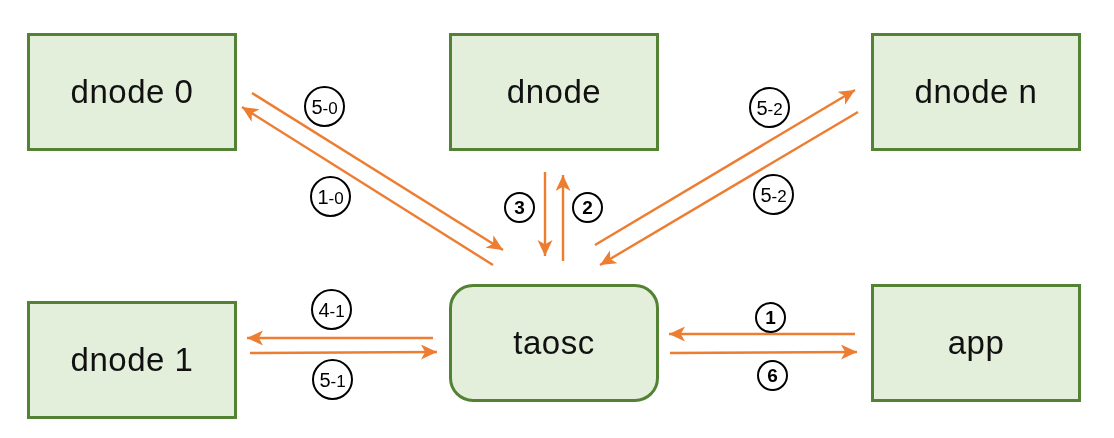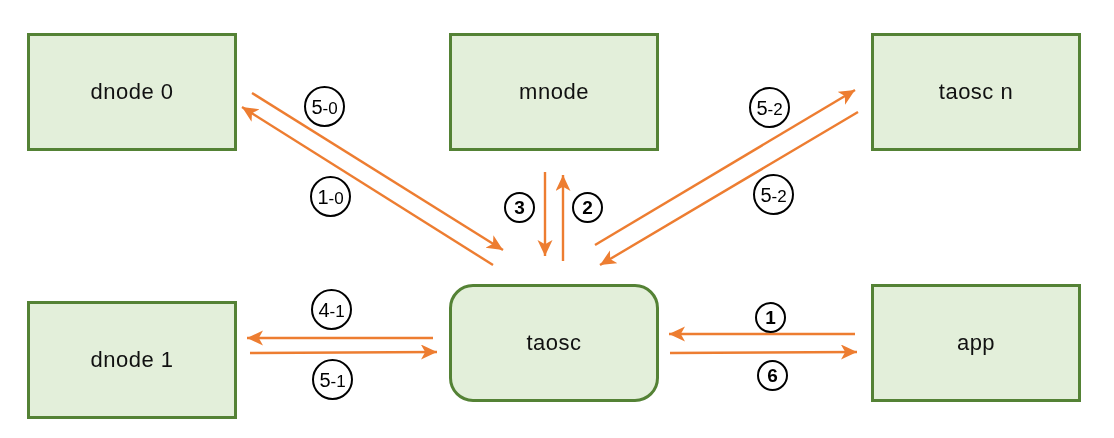--- a/index.html
+++ b/index.html
@@ -31,21 +31,21 @@
     width: 210px;
     height: 118px;
     background: #E3EFDA;
     border: 3px solid #548235;
     box-sizing: border-box;
     display: flex;
     align-items: center;
     justify-content: center;
   }
   .node-label {
-    font-size: 22px;
+    font-size: 33px;
     color: #111111;
     letter-spacing: 0.5px;
     white-space: nowrap;
   }
   .conn-circle {
     position: absolute;
     background: #ffffff;
     border: 2.2px solid #000000;
     border-radius: 50%;
     box-sizing: border-box;
@@ -98,24 +98,24 @@
     <line class="arrow-line" x1="250" y1="353" x2="437" y2="352" stroke="#ED7D31" marker-end="url(#ah)"></line>
     <line class="arrow-line" x1="595" y1="245" x2="855" y2="90" stroke="#ED7D31" marker-end="url(#ah)"></line>
     <line class="arrow-line" x1="858" y1="112" x2="600" y2="265" stroke="#ED7D31" marker-end="url(#ah)"></line>
     <line class="arrow-line" x1="670" y1="353" x2="857" y2="352" stroke="#ED7D31" marker-end="url(#ah)"></line>
   </svg>
 
   <div class="node" style="left:27px; top:33px;">
     <span class="node-label">dnode 0</span>
   </div>
   <div class="node" style="left:449px; top:33px;">
-    <span class="node-label">mnode</span>
+    <span class="node-label">dnode</span>
   </div>
   <div class="node" style="left:871px; top:33px;">
-    <span class="node-label">taosc n</span>
+    <span class="node-label">dnode n</span>
   </div>
   <div class="node" style="left:27px; top:284px;margin-top:17px;">
     <span class="node-label">dnode 1</span>
   </div>
   <div class="node" style="left:449px; top:284px;border-radius:24px;">
     <span class="node-label">taosc</span>
   </div>
   <div class="node" style="left:871px; top:284px;">
     <span class="node-label">app</span>
   </div>

